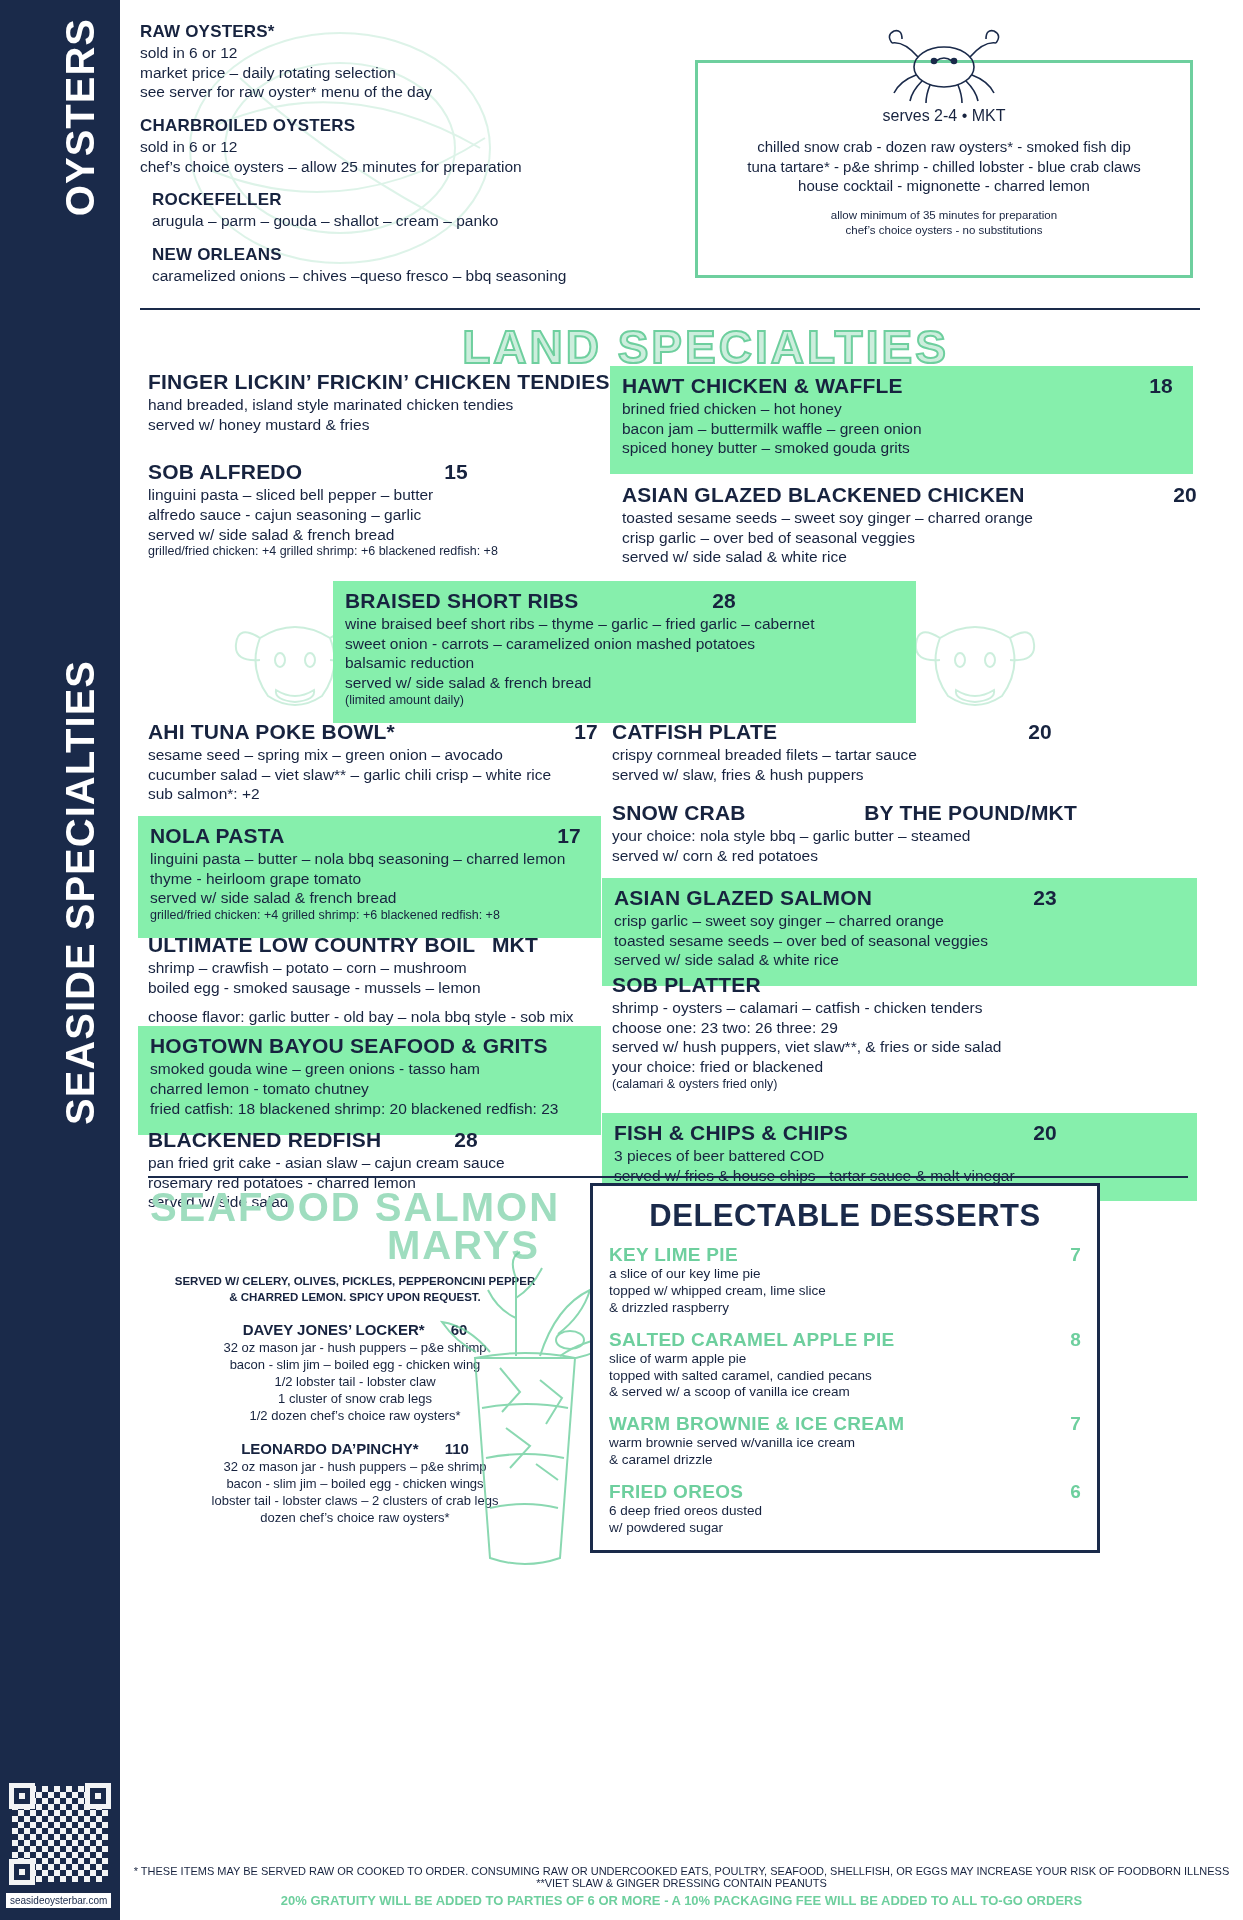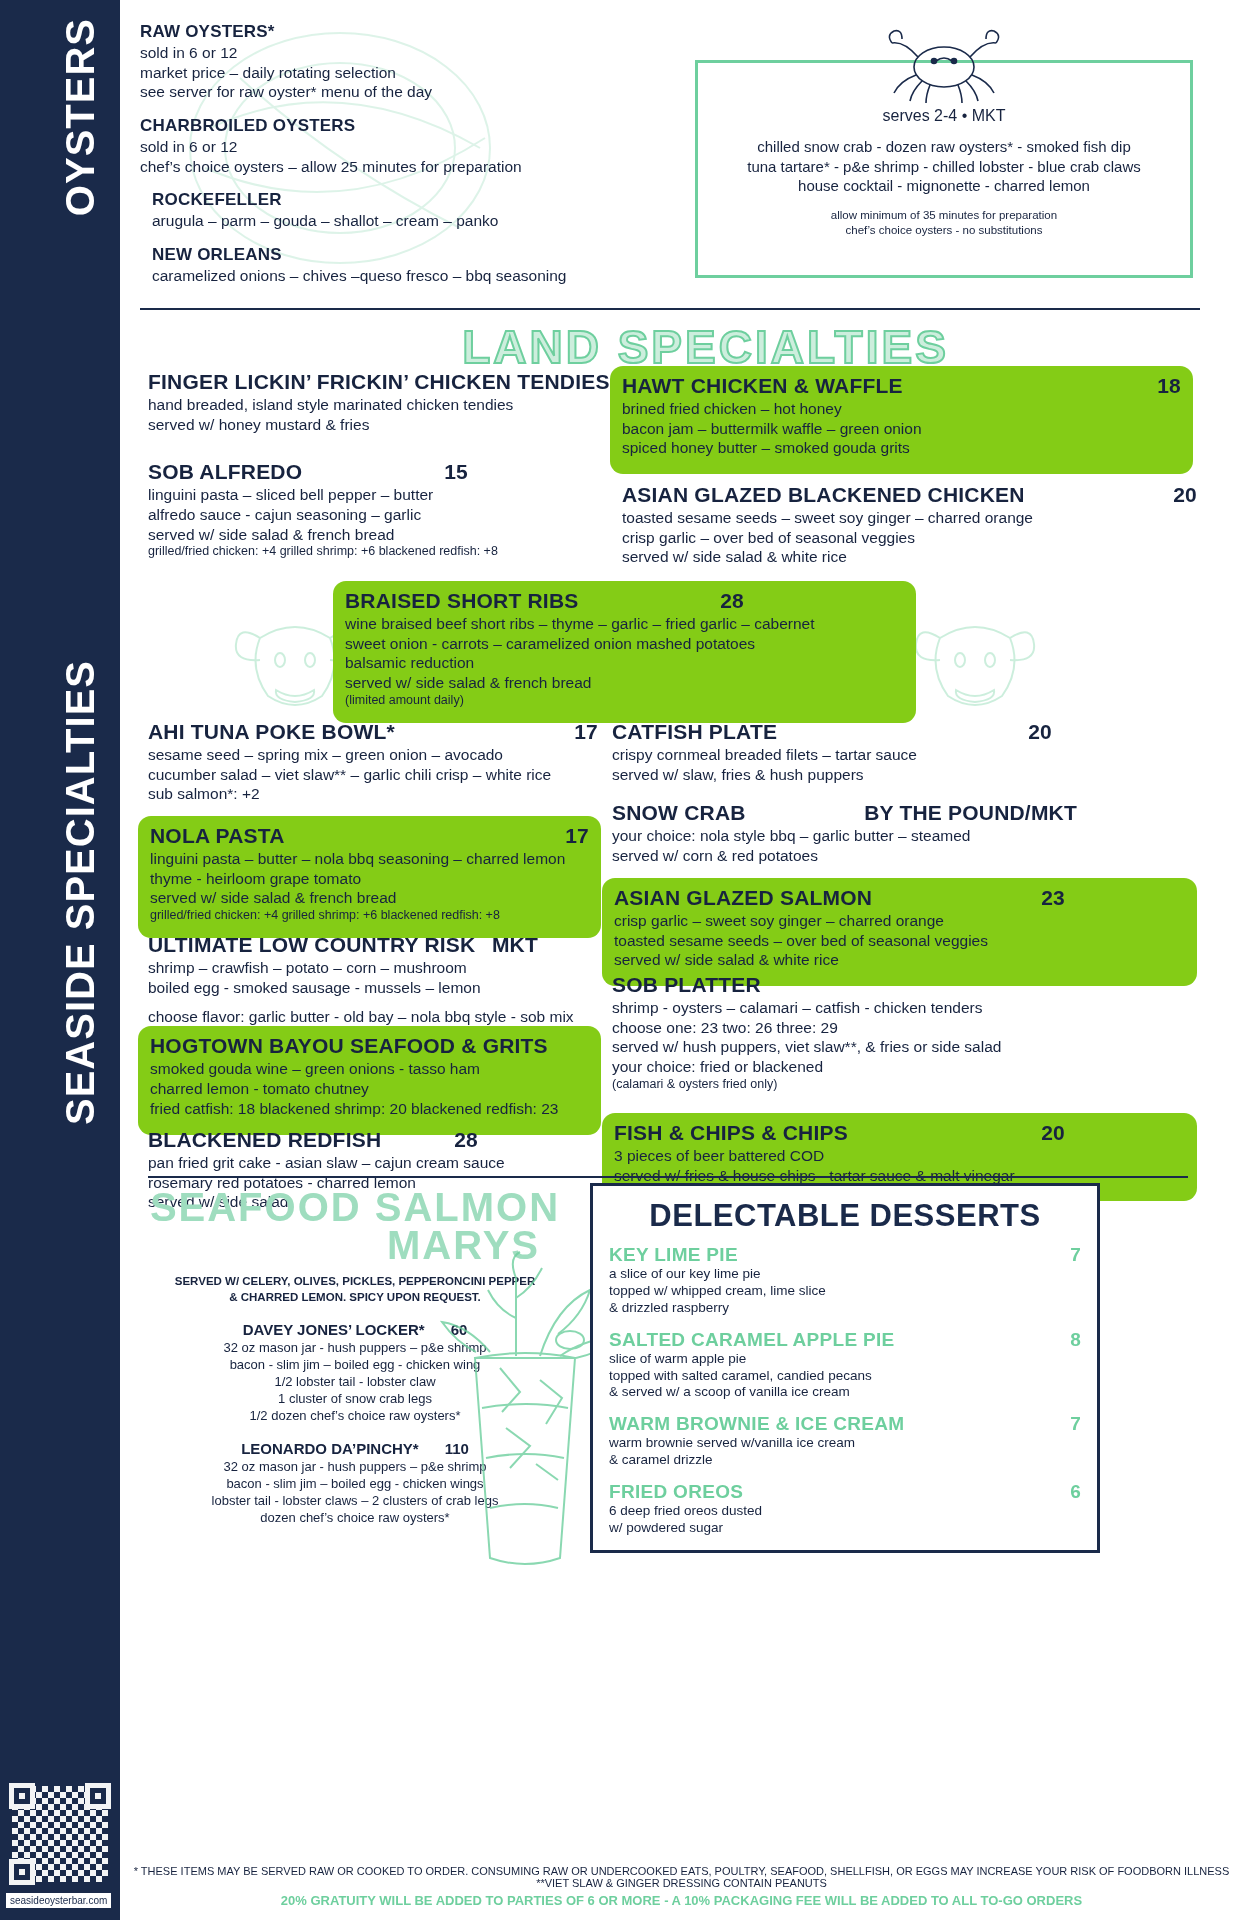--- a/index.html
+++ b/index.html
@@ -48,21 +48,21 @@
   .item { margin-bottom: 14px; }
   .item-head {
     display: flex; justify-content: space-between; align-items: baseline;
     font-size: 21px; font-weight: bold; letter-spacing: .2px;
   }
   .item-head .nm { white-space: nowrap; }
   .item-head .pr { margin-left: 14px; white-space: nowrap; }
   .item-desc { font-size: 15.5px; line-height: 1.27; margin-top: 1px; }
   .small { font-size: 12.5px; }
 
-  .green-box { background: #84cc16; padding: 8px 12px 10px 12px; border-radius: 13px; }
+  .green-box { background: #86efac; padding: 8px 20px 10px 12px; }
   .green-box .item { margin-bottom: 6px; }
 
   
   .oysters { position: absolute; left: 20px; top: 14px; width: 530px; }
   .oysters .item-head { font-size: 17px; }
   .sub { margin-left: 12px; }
 
   .tower {
     position: absolute; left: 575px; top: 52px; width: 498px; height: 218px;
     border: 3px solid #6ecf9e; background: #ffffff;
@@ -308,21 +308,21 @@
       <div class="item-desc" style="white-space:pre-line">linguini pasta – butter – nola bbq seasoning – charred lemon
 thyme - heirloom grape tomato
 served w/ side salad &amp; french bread</div>
       <div class="small">grilled/fried  chicken: +4     grilled shrimp: +6     blackened redfish: +8</div>
     </div>
   </div>
 
   <div class="col" style="left:28px; top:925px; width:450px;">
     <div class="item">
       <div class="item-head">
-        <span class="nm">ULTIMATE LOW COUNTRY RISK</span>
+        <span class="nm">ULTIMATE LOW COUNTRY BOIL</span>
         <span class="pr" style="margin-right:60px;">MKT</span>
       </div>
       <div class="item-desc" style="white-space:pre-line">shrimp – crawfish – potato – corn – mushroom
 boiled egg - smoked sausage - mussels – lemon</div>
       <div class="item-desc" style="margin-top:10px;">choose flavor: garlic butter - old bay – nola bbq style - sob mix</div>
     </div>
   </div>
 
   <div class="col green-box" style="left:18px; top:1018px; width:463px;">
     <div class="item">

